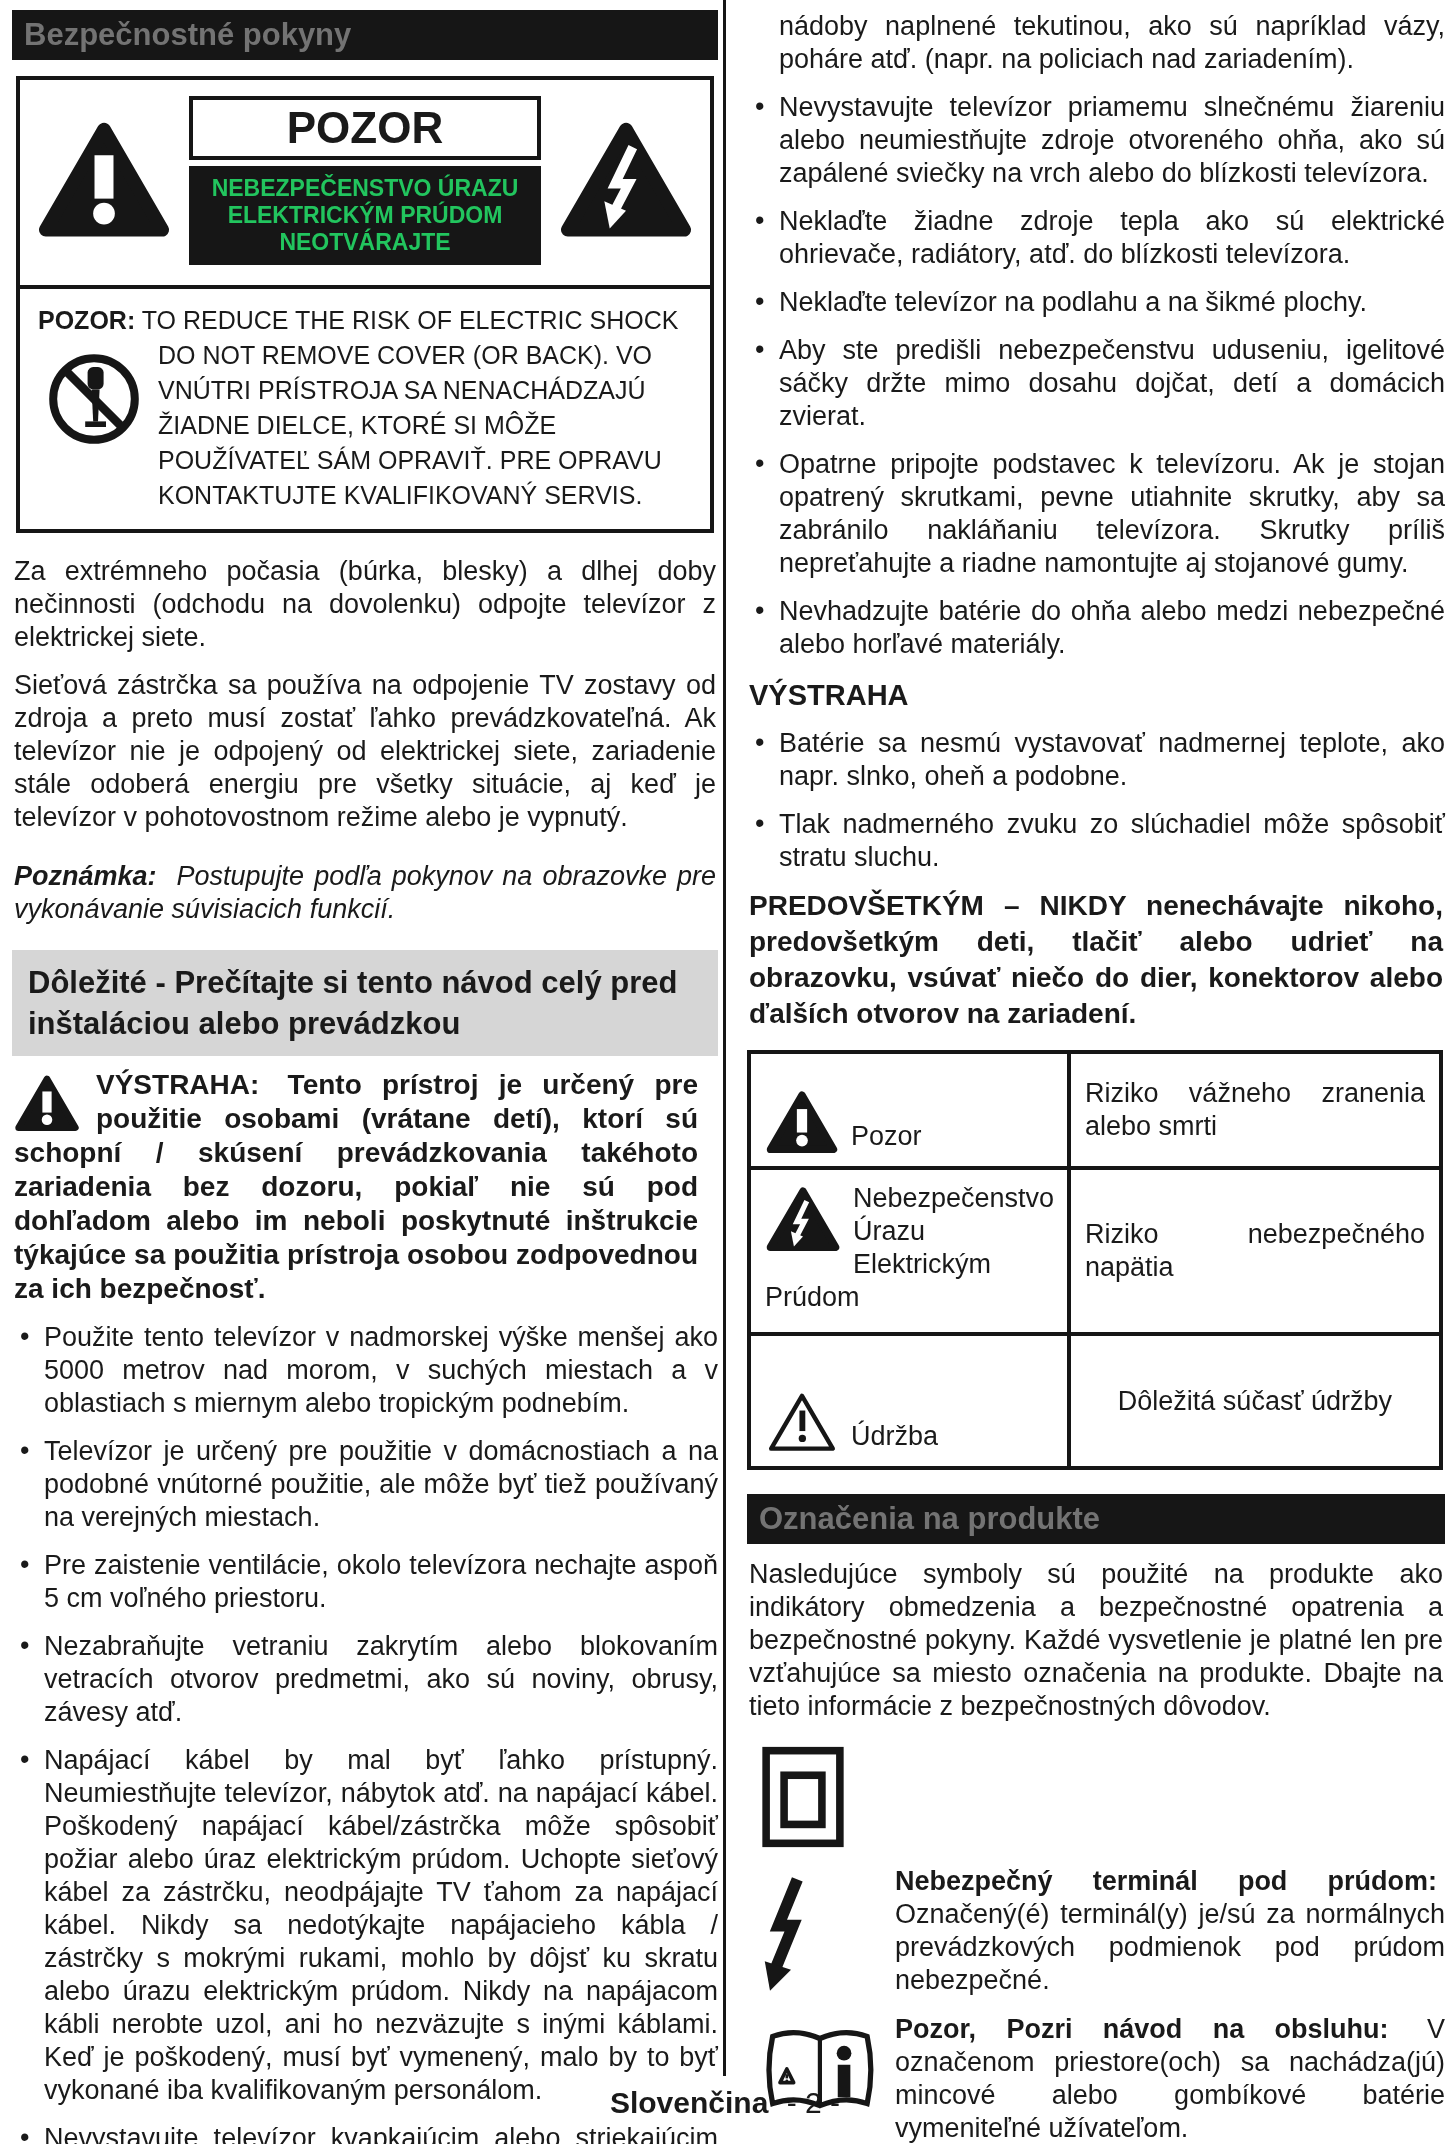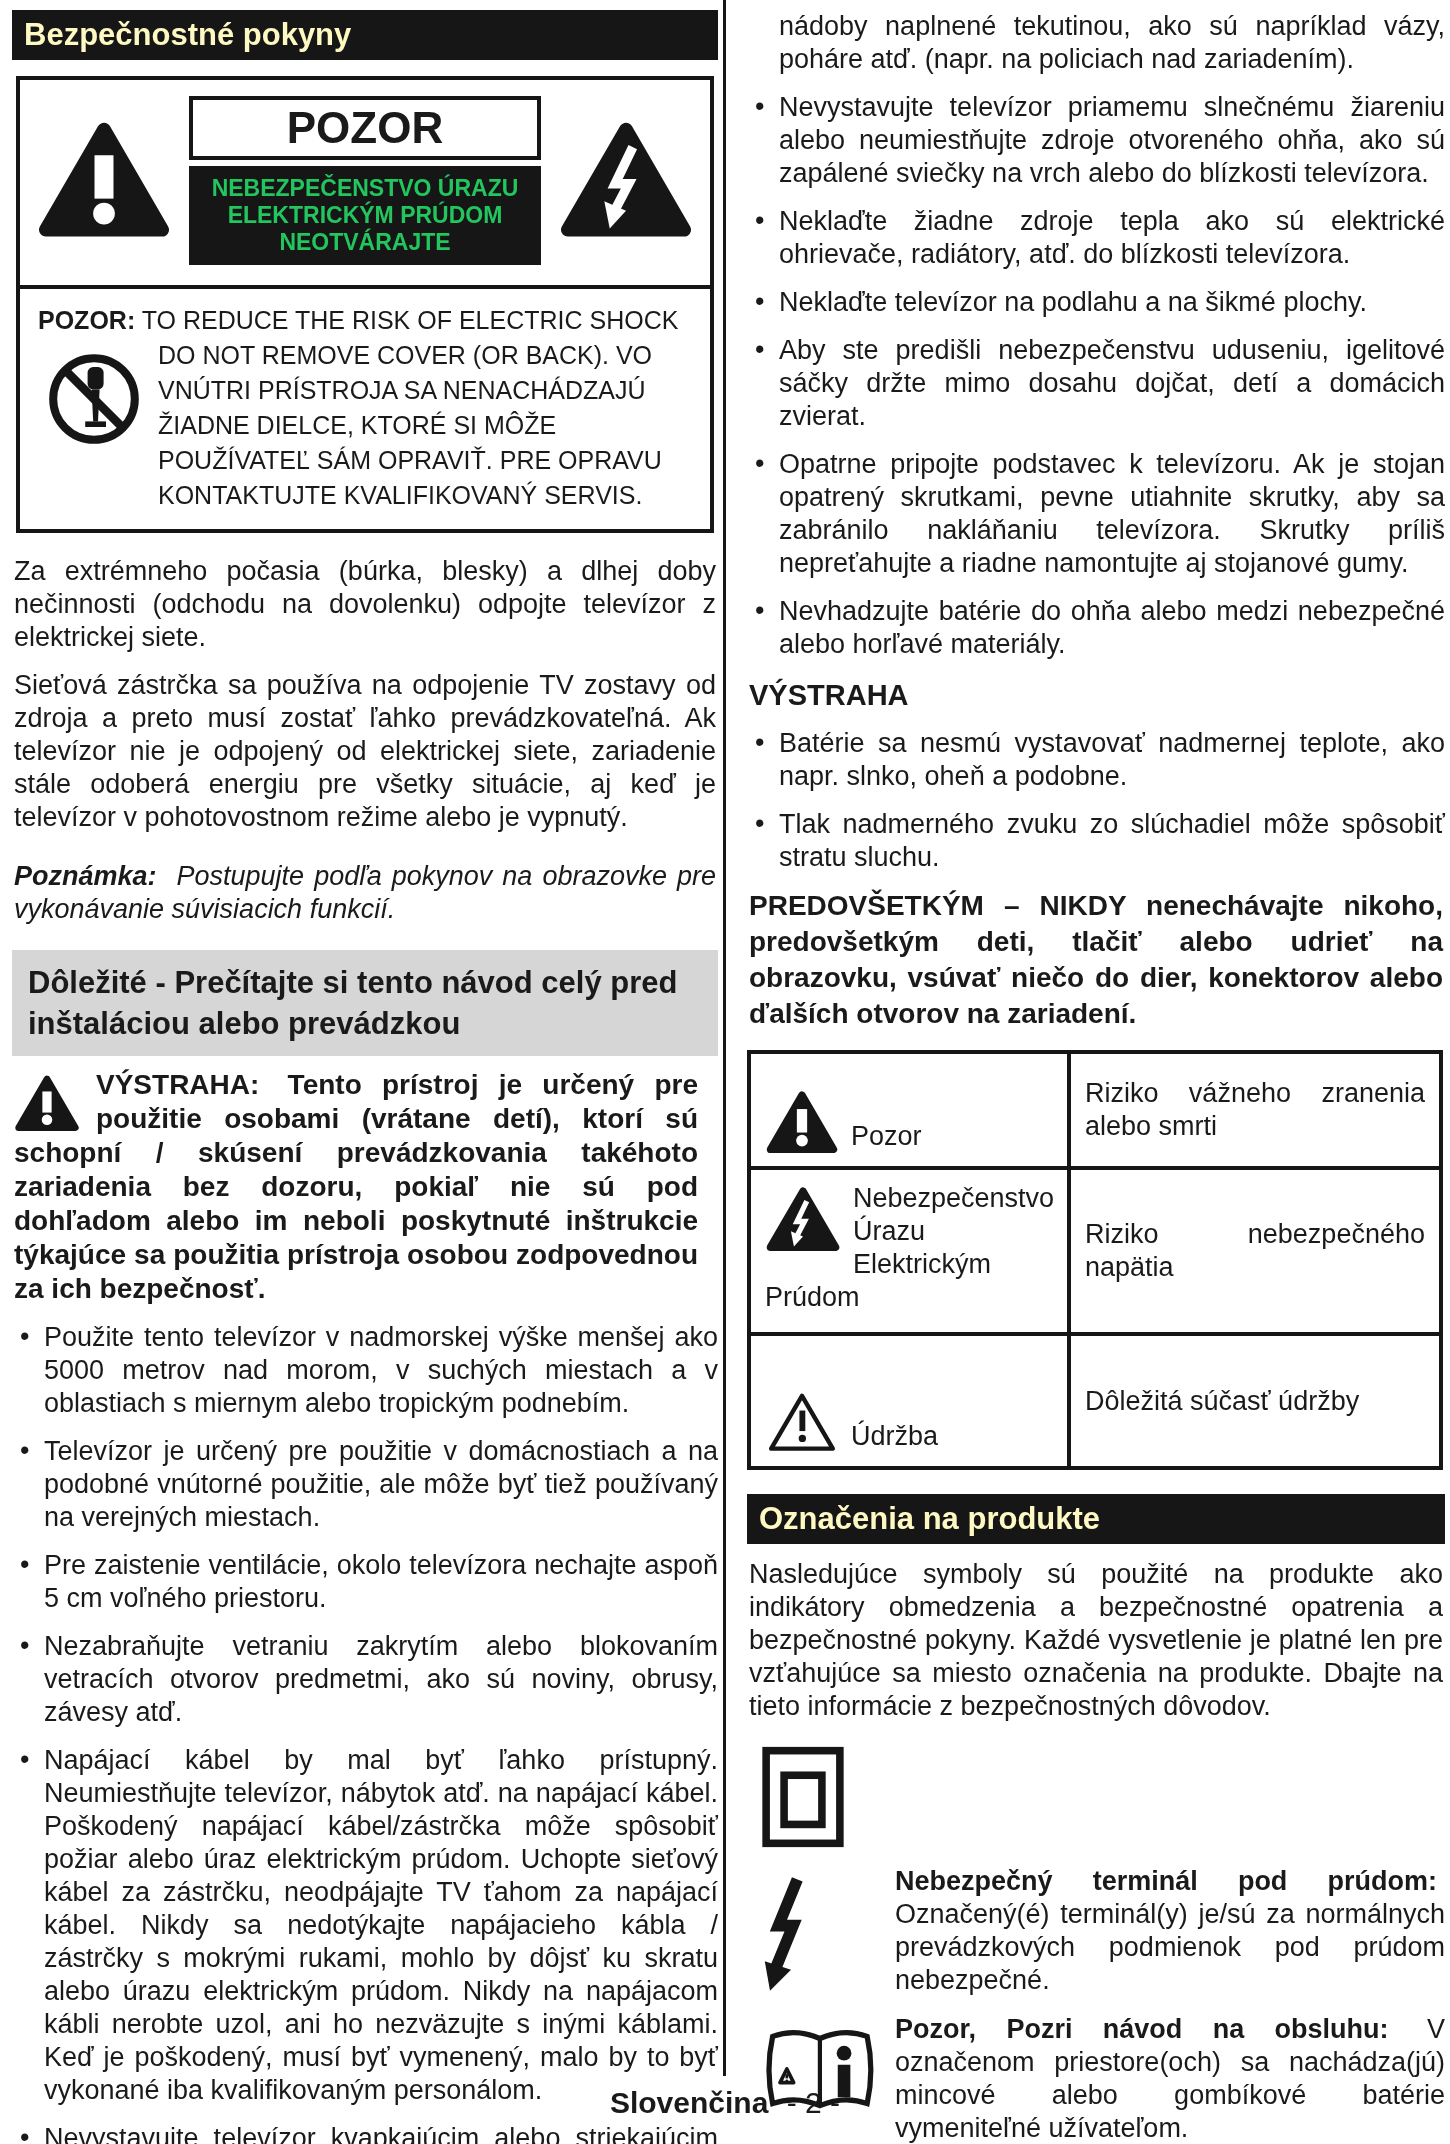--- a/index.html
+++ b/index.html
@@ -6,21 +6,21 @@
   html,body { background:#ffffff; }
   body {
     width:1450px; height:2144px; position:relative; overflow:hidden;
     font-family:"Liberation Sans", sans-serif; color:#1a1a1a;
   }
   .col-left  { position:absolute; left:12px;  top:10px; width:706px; }
   .col-right { position:absolute; left:747px; top:8px;  width:698px; }
   .divider   { position:absolute; left:723px; top:0; width:3px; height:2076px; background:#161616; }
 
   .bar {
-    background:#161616; color:#fef9c3; font-weight:bold; font-size:31px;
+    background:#161616; color:#737373; font-weight:bold; font-size:31px;
     padding:6px 12px; line-height:38px;
   }
   .bar.left-bar { margin-bottom:16px; }
   .bar.right-bar { margin-top:0; }
 
   
   .wbox { border:4px solid #161616; margin:6px 4px 22px 4px; }
   .wbox-top { display:flex; align-items:center; justify-content:space-between;
               padding:16px 14px 20px 14px; border-bottom:4px solid #161616; }
   .pozor-col { width:352px; }
@@ -54,21 +54,21 @@
   .cont { padding-left:32px; font-size:27px; line-height:33px; text-align:justify; margin-top:2px; }
 
   .vys-title { font-weight:bold; font-size:29px; margin:18px 0 0 2px; }
   .emph { font-weight:bold; font-size:28px; line-height:36px; text-align:justify; margin:14px 2px 0 2px; }
 
   .tbl { border:4px solid #161616; margin:18px 2px 24px 0; }
   .trow { display:flex; border-bottom:4px solid #161616; }
   .trow:last-child { border-bottom:none; }
   .tcell-l { width:46.5%; border-right:4px solid #161616; padding:12px 12px 10px 14px; }
   .tcell-r { width:53.5%; padding:10px 14px; display:flex; align-items:center;
-             font-size:27px; line-height:33px; text-align:justify; }
+             font-size:27px; line-height:33px; text-align:justify;justify-content:center; }
   .r1 { min-height:116px; } .r2 { min-height:166px; } .r3 { min-height:130px; }
   .sym-lab-row { display:flex; align-items:flex-end; height:100%; }
   .sym-lab-row .t-label { font-size:27px; margin:0 0 4px 12px; }
   .wrap-cell { font-size:27px; line-height:33px; }
   .wrap-cell .t-icon { float:left; margin:4px 12px 2px 0; }
   .wrap-cell .t-label { display:inline; }
 
   .intro { margin-top:14px; }
   .sym { display:flex; margin-top:16px; }
   .sym-icon { flex:0 0 148px; display:flex; justify-content:flex-start;

